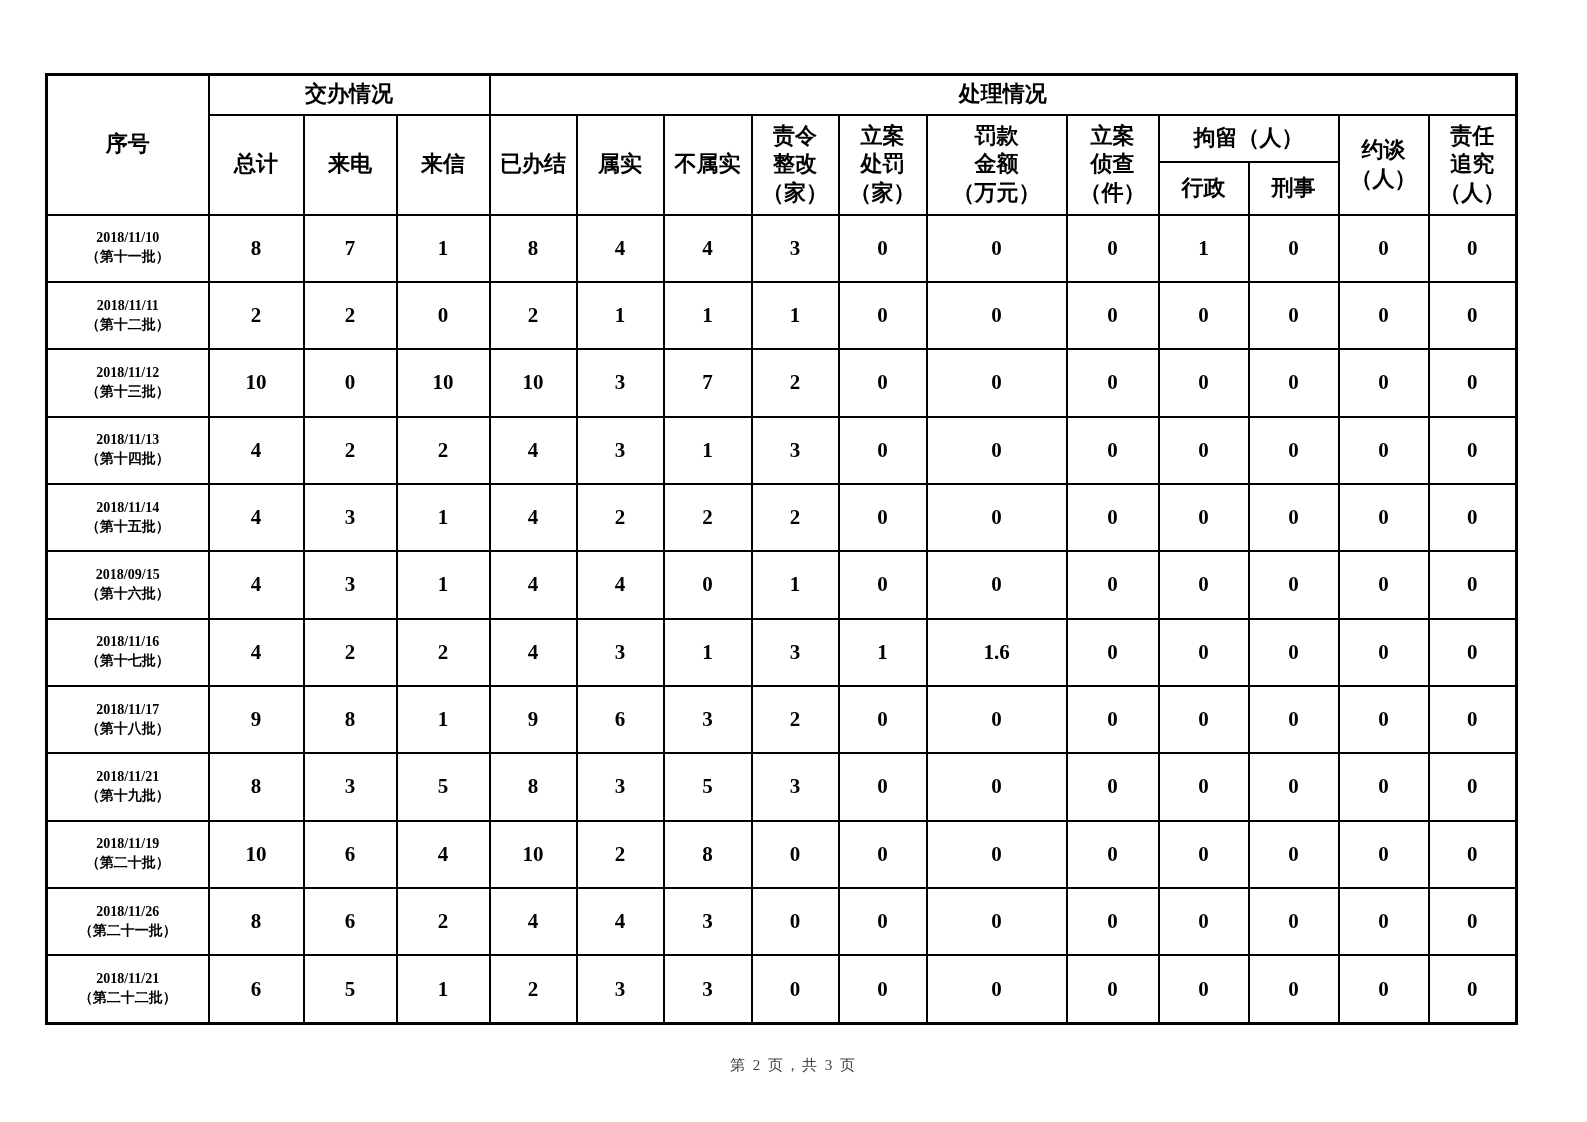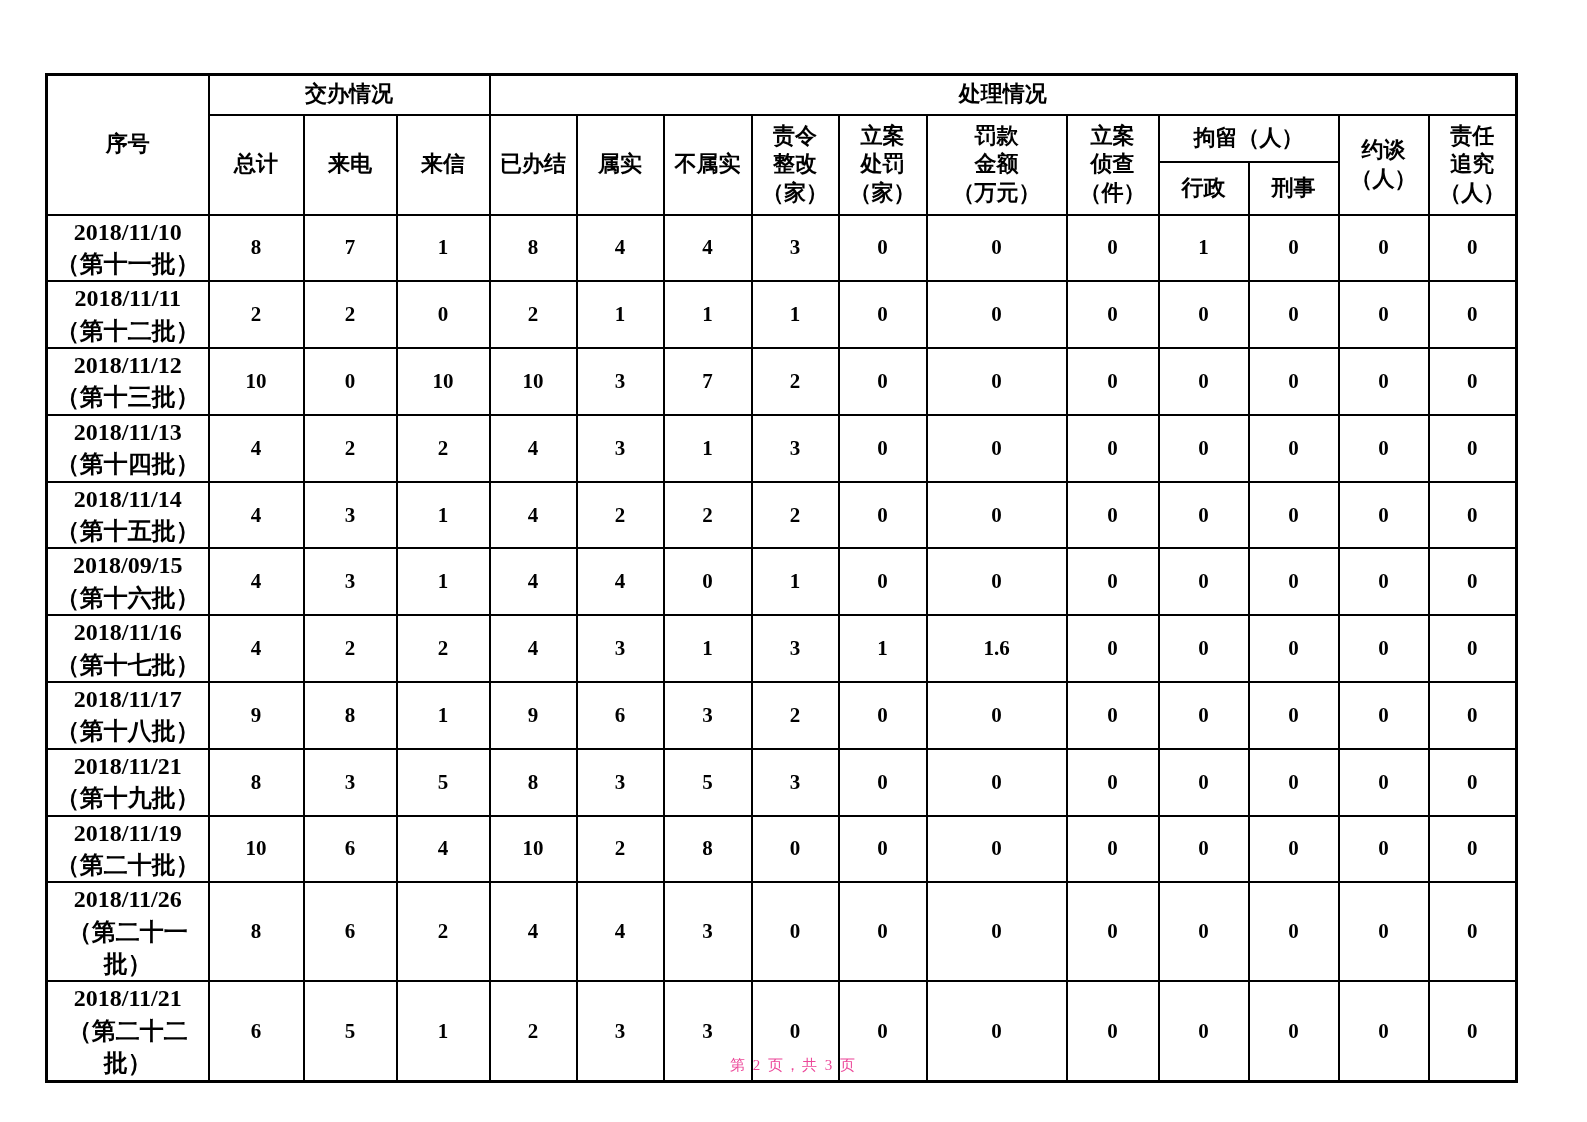--- a/index.html
+++ b/index.html
@@ -38,33 +38,33 @@
     font-weight: bold;
     margin-top: 36px;
   }
   .report thead tr.hrow-1 { height: 40px; }
   .report thead tr.hrow-2 { height: 47px; }
   .report thead tr.hrow-3 { height: 53px; }
   .report td.num {
     font-size: 21px;
   }
   .report td.rowlabel {
-    font-size: 24px;
+    font-size: 14px;
     line-height: 1.35;
     white-space: pre-line;
     margin-top: 30px;
   }
   .footer {
     position: absolute;
     left: 0; right: 0;
     top: 1056px;
     text-align: center;
     font-size: 15px;
     letter-spacing: 2px;
-    color: #ec4899;
+    color: #404040;
     font-weight: normal;
   }
 </style>
 </head>
 <body>
 
 <div class="page">
 
   <table class="report">
     <colgroup>

